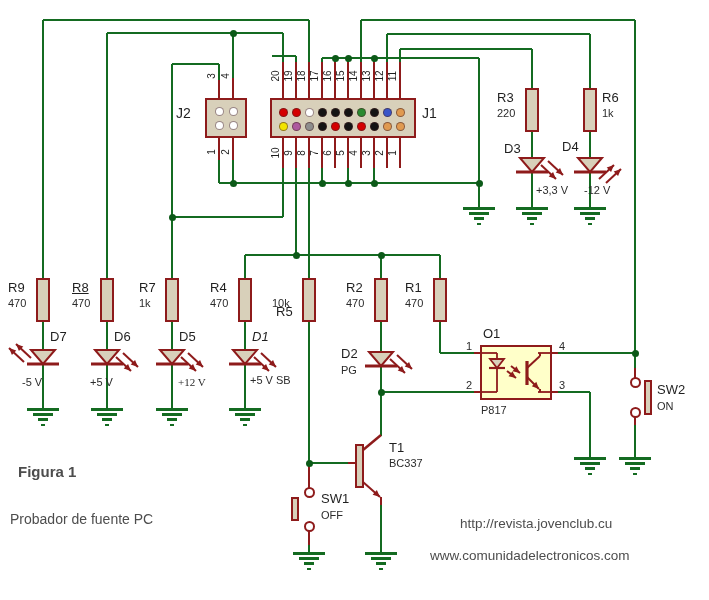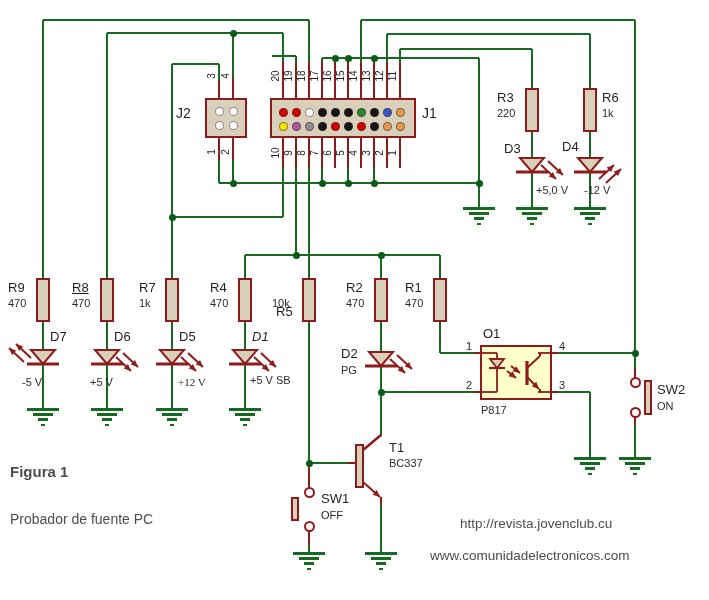--- a/index.html
+++ b/index.html
@@ -45,21 +45,21 @@
   <div class="val" style="left:559px;top:340px;z-index:5;">4</div>
 
   <div class="lbl" style="left:389px;top:441px;z-index:5;">T1</div>
   <div class="val" style="left:389px;top:457px;z-index:5;">BC337</div>
 
   <div class="lbl" style="left:321px;top:492px;z-index:5;">SW1</div>
   <div class="val" style="left:321px;top:509px;z-index:5;">OFF</div>
   <div class="lbl" style="left:657px;top:383px;z-index:5;">SW2</div>
   <div class="val" style="left:657px;top:400px;z-index:5;">ON</div>
 
-  <div class="big t15b" style="left:10px;top:463px;">Figura 1</div>
+  <div class="big t15b" style="left:18px;top:463px;">Figura 1</div>
   <div class="big t13" style="left:460px;top:516px;">http://revista.jovenclub.cu</div>
   <div class="big t14" style="left:10px;top:511px;">Probador de fuente PC</div>
   <div class="big t13" style="left:430px;top:548px;">www.comunidadelectronicos.com</div>
 <div class="wire" style="left: 43px; top: 19px; width: 266px; height: 2px; z-index: 1;"></div>
     <div class="wire" style="left: 107px; top: 32px; width: 176px; height: 2px; z-index: 1;"></div>
     <div class="wire" style="left: 172px; top: 63px; width: 47px; height: 2px; z-index: 1;"></div>
     <div class="wire" style="left: 172px; top: 216px; width: 111px; height: 2px; z-index: 1;"></div>
     <div class="wire" style="left: 219px; top: 182px; width: 260px; height: 2px; z-index: 1;"></div>
     <div class="wire" style="left: 322px; top: 57px; width: 157px; height: 2px; z-index: 1;"></div>
     <div class="wire" style="left: 361px; top: 19px; width: 274px; height: 2px; z-index: 1;"></div>
@@ -342,21 +342,21 @@
     <div class="val" style="left: 341px; top: 364px; z-index: 5;">PG</div>
     <svg width="100" height="46" style="left: 482px; top: 150px; z-index: 2;">
       <polygon points="38,8 62,8 50,22" fill="#d8d0ba" stroke="#8e1b1b" stroke-width="2"></polygon>
       <line x1="34" y1="22" x2="66" y2="22" stroke="#8e1b1b" stroke-width="3"></line>
       <line x1="59" y1="15" x2="74" y2="29" stroke="#8e1b1b" stroke-width="2"></line>
       <polygon points="74,29 66.69919472114788,26.5631491058571 71.06603152345195,21.884395389102743" fill="#8e1b1b"></polygon>
       <line x1="66" y1="11" x2="81" y2="25" stroke="#8e1b1b" stroke-width="2"></line>
       <polygon points="81,25 73.69919472114788,22.5631491058571 78.06603152345195,17.884395389102743" fill="#8e1b1b"></polygon>
     </svg>
     <div class="lbl" style="left: 504px; top: 142px; z-index: 5;">D3</div>
-    <div class="val" style="left: 536px; top: 184px; z-index: 5;">+5,0 V</div>
+    <div class="val" style="left: 536px; top: 184px; z-index: 5;">+3,3 V</div>
     <svg width="100" height="46" style="left: 540px; top: 150px; z-index: 2;">
       <polygon points="38,8 62,8 50,22" fill="#d8d0ba" stroke="#8e1b1b" stroke-width="2"></polygon>
       <line x1="34" y1="22" x2="66" y2="22" stroke="#8e1b1b" stroke-width="3"></line>
       <line x1="59" y1="29" x2="74" y2="15" stroke="#8e1b1b" stroke-width="2"></line>
       <polygon points="74,15 71.06603152345195,22.115604610897257 66.69919472114788,17.4368508941429" fill="#8e1b1b"></polygon>
       <line x1="66" y1="33" x2="81" y2="19" stroke="#8e1b1b" stroke-width="2"></line>
       <polygon points="81,19 78.06603152345195,26.115604610897257 73.69919472114788,21.4368508941429" fill="#8e1b1b"></polygon>
     </svg>
     <div class="lbl" style="left: 562px; top: 140px; z-index: 5;">D4</div>
     <div class="val" style="left: 584px; top: 184px; z-index: 5;">-12 V</div>

